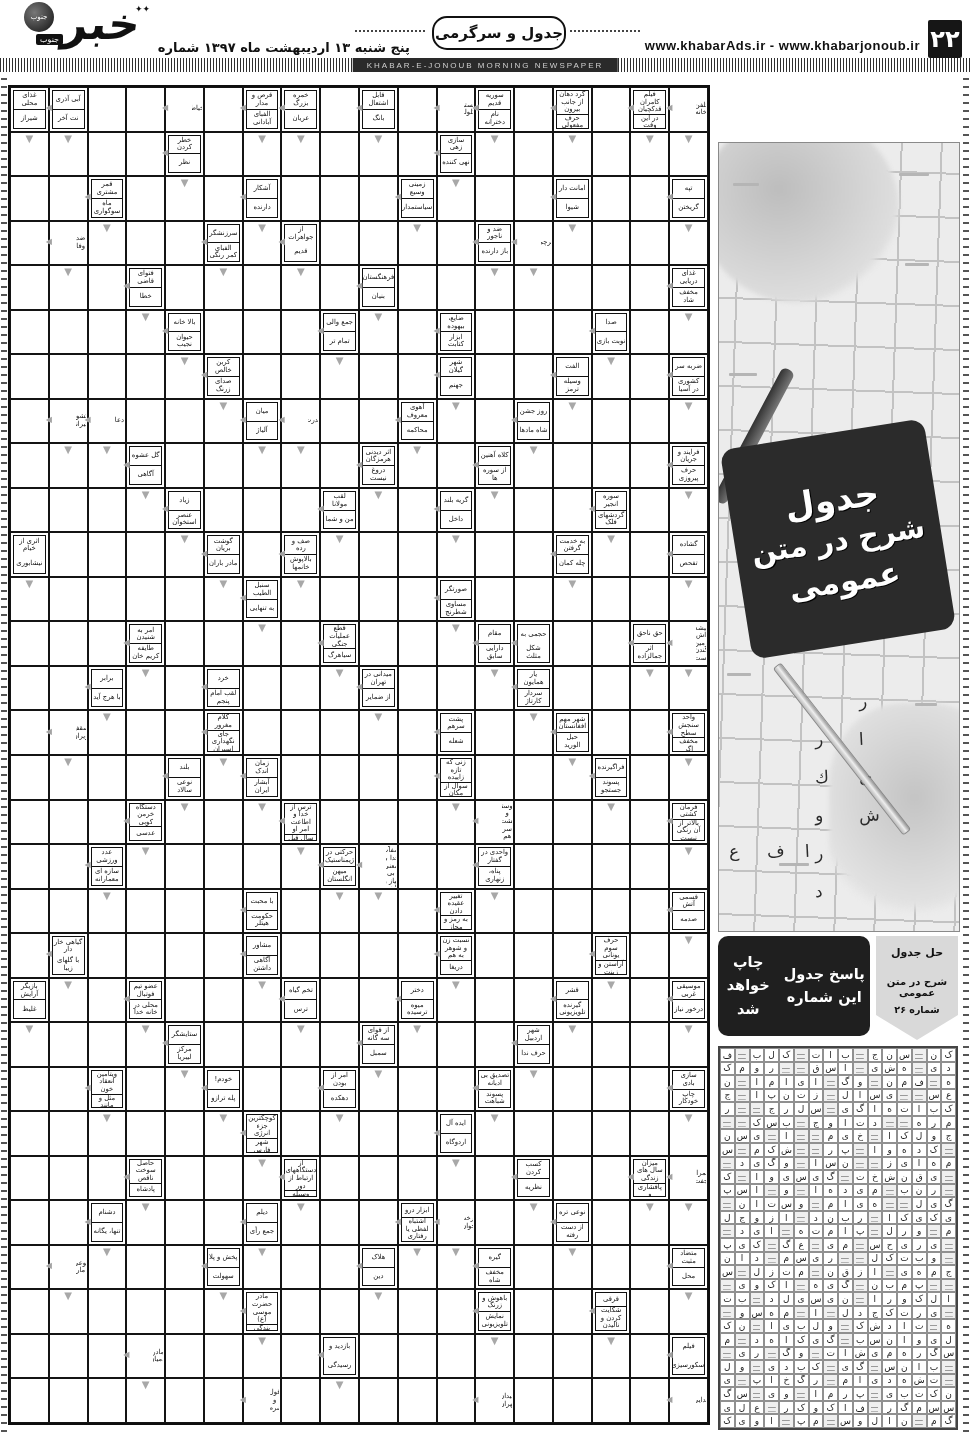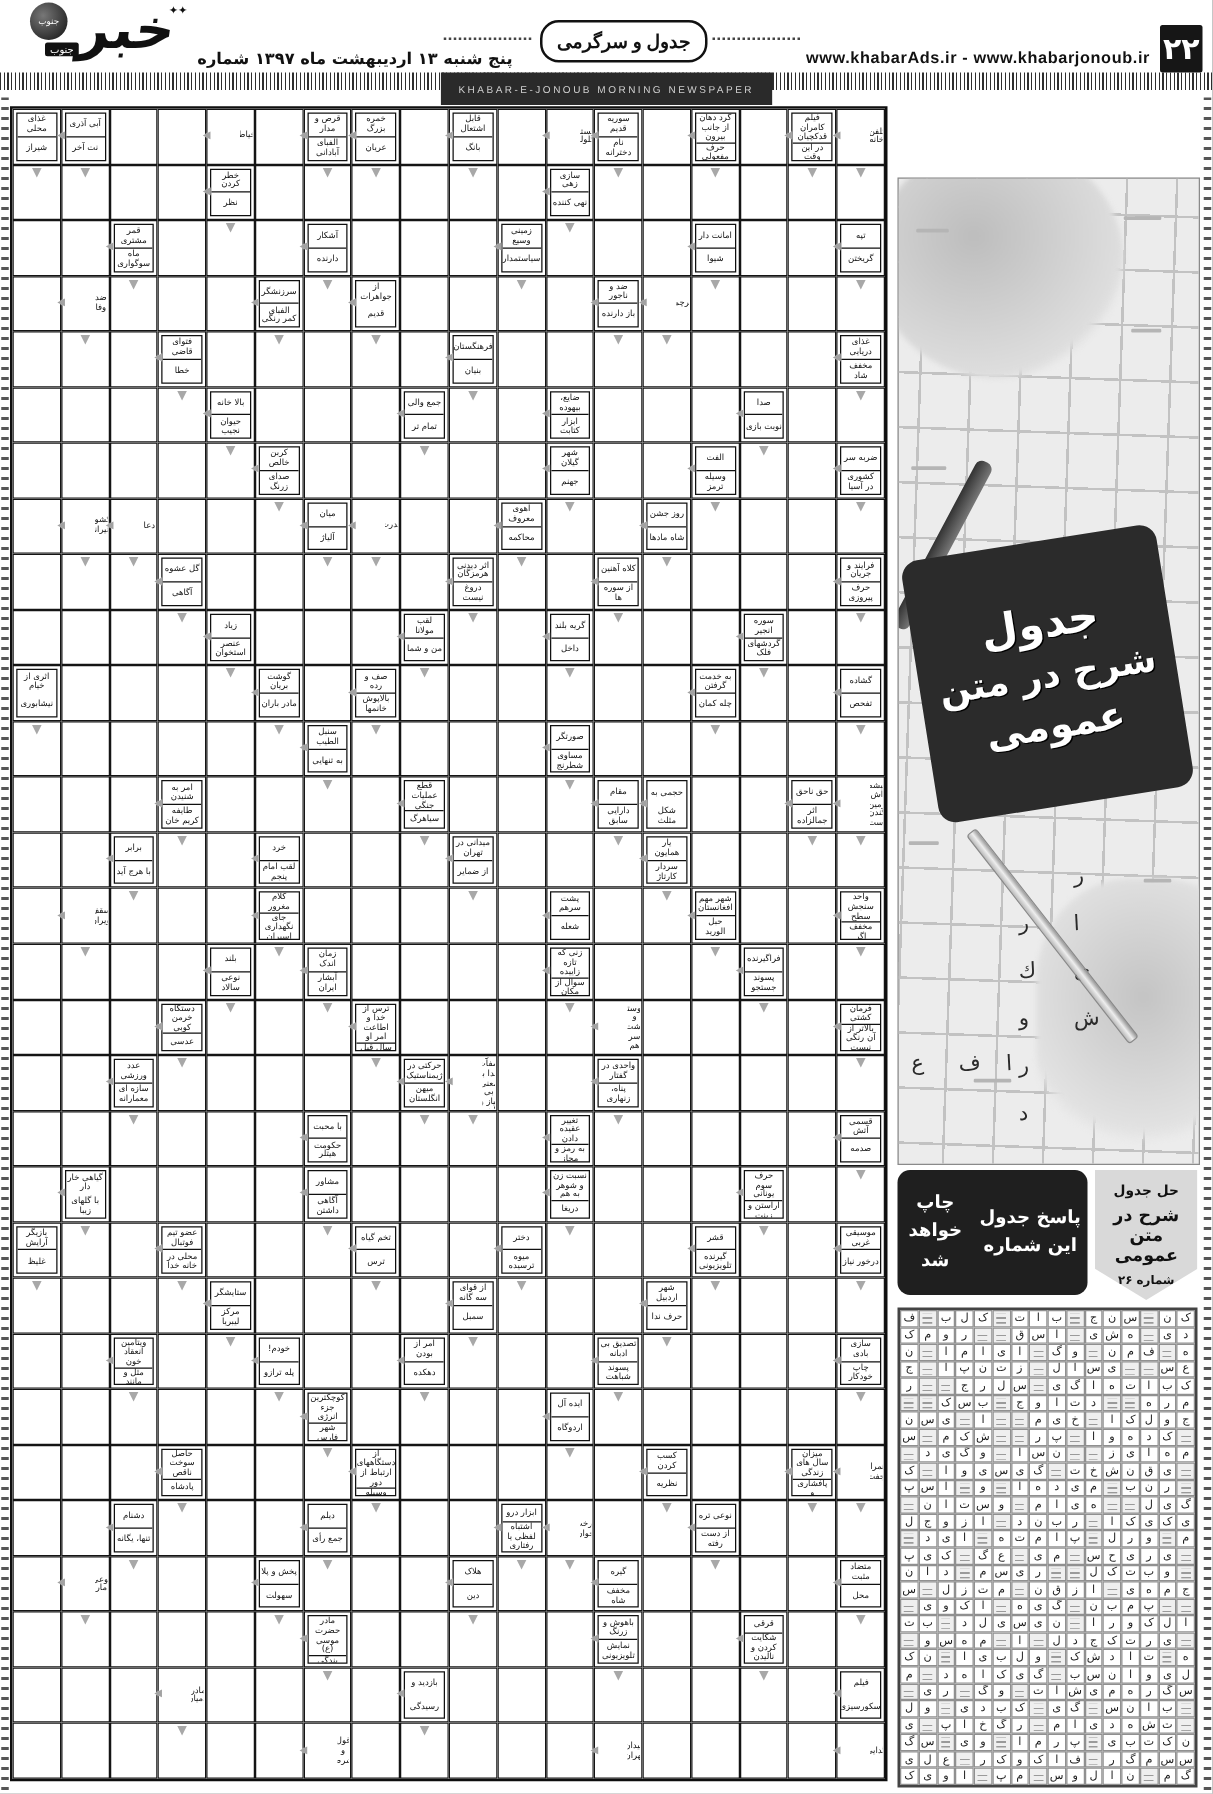--- a/index.html
+++ b/index.html
@@ -4,33 +4,33 @@
 <style>
   html,body{margin:0;padding:0;background:#9a9a9a;}
   .page{position:relative;width:970px;height:1435px;margin:0 auto;background:#fff;
         font-family:"DejaVu Sans",sans-serif;overflow:hidden;color:#111;}
   
   .pagenum{position:absolute;right:8px;top:20px;width:34px;height:38px;background:#161616;color:#fff;
            display:flex;align-items:center;justify-content:center;font-size:24px;font-weight:bold;border-radius:2px;}
   .websites{position:absolute;right:50px;top:38px;font-family:"Liberation Sans",sans-serif;
             font-size:13px;font-weight:bold;letter-spacing:.5px;}
   .sectionbox{position:absolute;left:432px;top:16px;width:130px;height:30px;border:2.5px solid #111;border-radius:15px;
-              display:flex;align-items:center;justify-content:center;font-size:15px;font-weight:bold;direction:rtl;background:#fff;z-index:2;font-family:Liberation Serif, serif;}
+              display:flex;align-items:center;justify-content:center;font-size:15px;font-weight:bold;direction:rtl;background:#fff;z-index:2;}
   .leader{position:absolute;top:30px;border-top:2px dotted #444;width:70px;}
   .dateline{position:absolute;left:150px;top:40px;width:260px;direction:rtl;font-size:13px;font-weight:bold;}
   .masthead{position:absolute;left:6px;top:0;width:140px;height:58px;}
   .masthead .big{position:absolute;right:6px;top:-2px;font-size:44px;font-weight:bold;direction:rtl;transform:skewX(-8deg);}
   .masthead .seal{position:absolute;left:18px;top:2px;width:30px;height:30px;border-radius:50%;
                   background:radial-gradient(circle at 35% 35%,#777,#111);color:#fff;font-size:7px;
                   display:flex;align-items:center;justify-content:center;direction:rtl;}
   .masthead .sub{position:absolute;left:30px;top:34px;background:#111;color:#fff;font-size:8px;padding:1px 4px;direction:rtl;border-radius:2px;}
   .masthead .orn{position:absolute;right:-4px;top:4px;font-size:9px;color:#111;}
   .barstrip{position:absolute;left:0;top:58px;right:0;height:14px;
             background:repeating-linear-gradient(90deg,#2e2e2e 0 1px,transparent 1px 3px);}
-  .barlabel{position:absolute;left:50%;top:58px;transform:translateX(-50%);height:26px;padding:0 14px;background:#2a2a2a;
+  .barlabel{position:absolute;left:50%;top:58px;transform:translateX(-50%);height:14px;padding:0 14px;background:#2a2a2a;
             color:#cfcfcf;font-family:"Liberation Sans",sans-serif;font-size:8px;letter-spacing:2px;
             display:flex;align-items:center;white-space:nowrap;}
   .edgeticks{position:absolute;top:78px;bottom:2px;width:6px;
              background:repeating-linear-gradient(180deg,#555 0 2px,transparent 2px 8px);}
   .edgeticks.l{left:1px;} .edgeticks.r{right:1px;}
   
   #xw{position:absolute;left:8px;top:85px;width:702px;height:1340px;display:grid;
       grid-template-columns:repeat(18,1fr);grid-template-rows:repeat(30,1fr);
       border:2px solid #0e0e0e;background:#fff;box-sizing:border-box;}
   .cell{border:1px solid #141414;position:relative;background:#fff;}
@@ -72,21 +72,21 @@
        border:1px solid #8a8a8a;transform:rotate(-38deg);border-radius:3px;z-index:3;}
   .hw{position:absolute;font-size:17px;color:#2a2a2a;direction:rtl;transform:rotate(-3deg);z-index:2;}
   
   .answer{position:absolute;left:718px;top:936px;width:152px;height:100px;background:#1f1f1f;border-radius:10px;
           color:#fff;display:flex;flex-direction:row;align-items:center;justify-content:center;direction:rtl;
           font-weight:bold;font-size:14.5px;line-height:1.6;text-align:center;}
   .ribbon{position:absolute;left:876px;top:936px;width:82px;height:104px;background:#d9d9d9;
           clip-path:polygon(0 0,100% 0,100% 76%,50% 100%,0 76%);display:flex;flex-direction:column;
           align-items:center;justify-content:flex-start;padding-top:10px;direction:rtl;text-align:center;box-sizing:border-box;}
   .ribbon .r1{font-size:11px;font-weight:bold;}
-  .ribbon .r2{font-size:14px;font-weight:bold;margin-top:6px;}
+  .ribbon .r2{font-size:10px;font-weight:bold;margin-top:17px;}
   .ribbon .r3{font-size:9.5px;font-weight:bold;margin-top:6px;}
   
   #sol{position:absolute;left:718px;top:1046px;width:240px;height:384px;display:grid;
        grid-template-columns:repeat(16,1fr);grid-template-rows:repeat(28,1fr);
        border:2px solid #444;box-sizing:border-box;background:#fff;}
   .scell{border:0.5px solid #909090;display:flex;align-items:center;justify-content:center;
          font-size:9px;color:#1c1c1c;overflow:hidden;}
   .scell.mini{background:#efefef;background-image:repeating-linear-gradient(180deg,transparent 0 3px,#9a9a9a 3px 4px);
               background-size:60% 70%;background-position:center;background-repeat:no-repeat;}
 </style>

